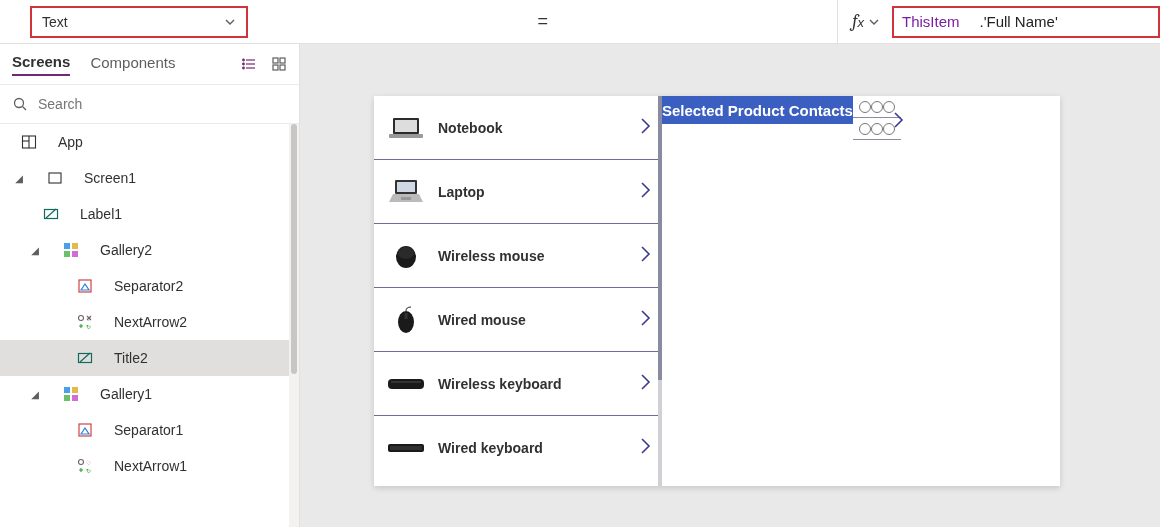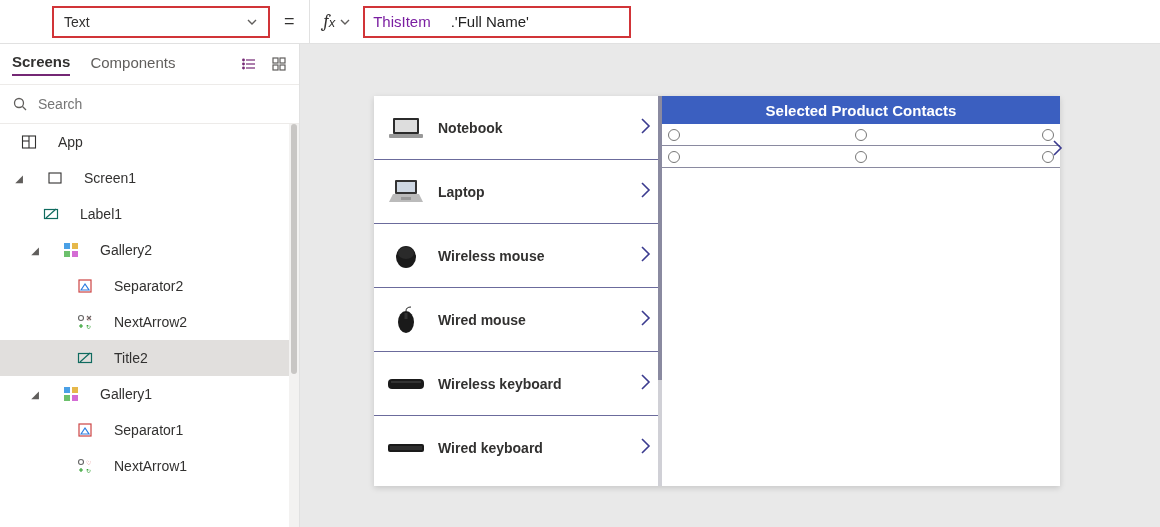--- a/index.html
+++ b/index.html
@@ -1,20 +1,20 @@
 <!DOCTYPE html>
 <html><head>
 <meta charset="utf-8">
 <style>
   * { box-sizing: border-box; margin: 0; padding: 0; font-family: "Segoe UI", Arial, sans-serif; }
   html, body { width: 1160px; height: 527px; overflow: hidden; background: #fff; }
   
   .formula-row {
     display: flex; align-items: center; height: 44px;
-    border-bottom: 1px solid #e1e1e1; background: #fff; padding: 0 22px;
+    border-bottom: 1px solid #e1e1e1; background: #fff; padding: 0 0; justify-content: space-between;
   }
   .prop-select {
     width: 218px; height: 32px; border: 2px solid #d83b01; 
     border-color: #e81123; position: relative; display: flex; align-items: center;
     padding: 0 10px; font-size: 14px; color: #323130; background: #fff;
     margin-left: 30px;
   }
   .red-box { border: 2px solid #d13438; }
   .prop-chevron { margin-left: auto; color: #605e5c; }
   .equals { margin: 0 14px; font-size: 18px; color: #323130; }
@@ -73,21 +73,21 @@
   .gal-row {
     height: 64px; display: flex; align-items: center; padding: 0 12px;
     border-bottom: 1px solid #6b6b9c; position: relative;
   }
   .gal-row:first-child { border-top: none; }
   .gal-img { width: 40px; height: 30px; display:flex; align-items:center; justify-content:center; }
   .gal-title { margin-left: 12px; font-size: 14px; font-weight: 600; color: #323130; }
   .gal-arrow { position: absolute; right: 10px; color: #3b3b8f; }
   .gal1-scroll { position: absolute; right: 0; top: 0; bottom: 0; width: 4px; background: #d0d0d6; }
   .gal1-scroll-thumb { position: absolute; top: 0; width: 4px; height: 284px; background: #8a8aa0;}
-  .right-col { flex: 1; display: flex; flex-direction: column; }
+  .right-col { flex: 1; display: flex; flex-direction: row; }
   .header-bar {
     height: 28px; background: #3b5fc0; color: #fff; display: flex; align-items: center;
     justify-content: center; font-size: 15px; font-weight: 600;
   }
   .gal2 { position: relative; }
   .gal2-row {
     height: 22px; display: flex; align-items: center; border-bottom: 1px solid #8a8aa0;
     position: relative; padding: 0 6px;
   }
   .handle { width: 12px; height: 12px; border: 1px solid #777; border-radius: 50%; background: #fff; }

